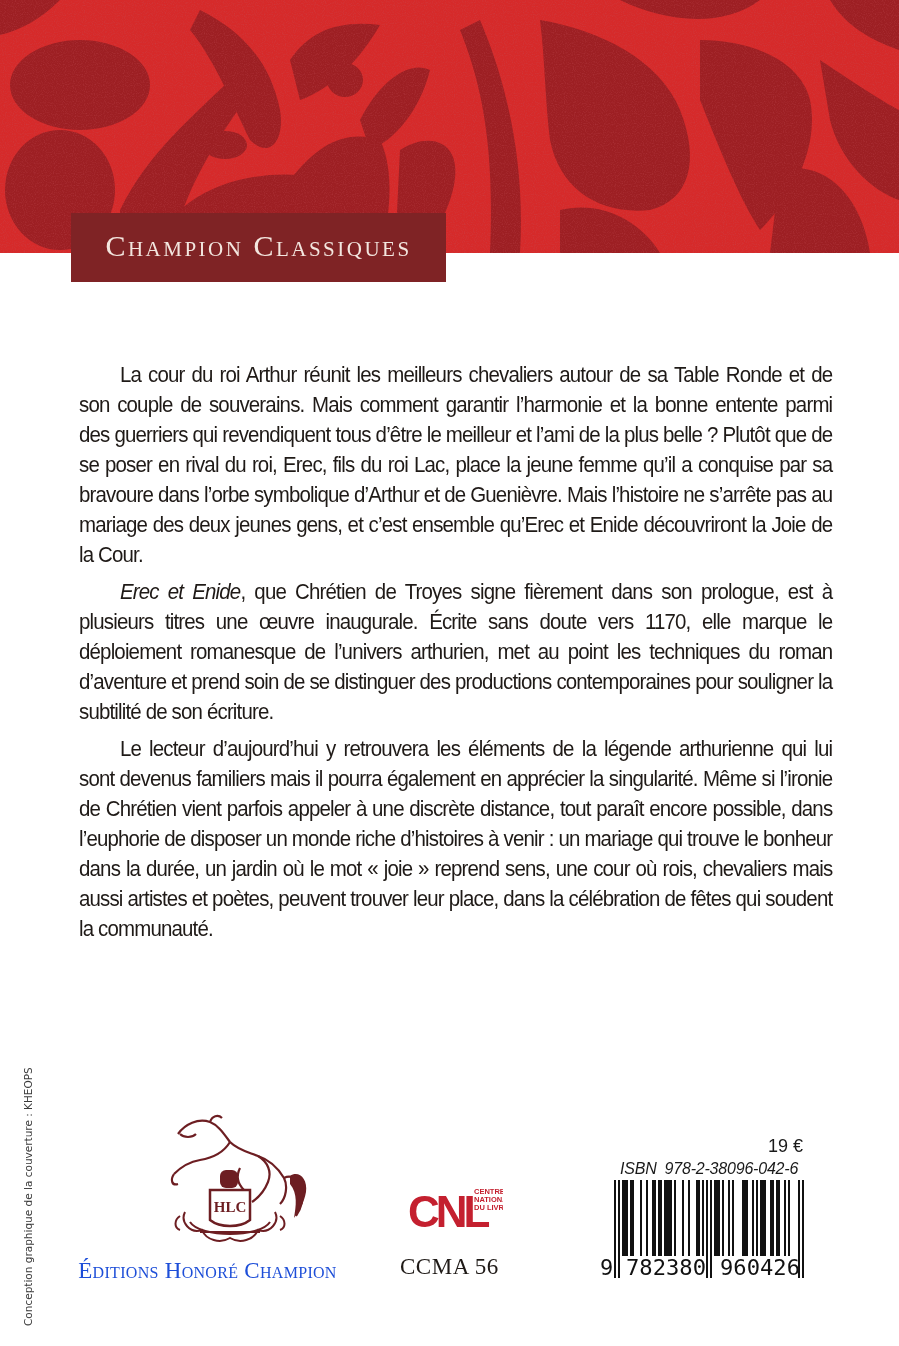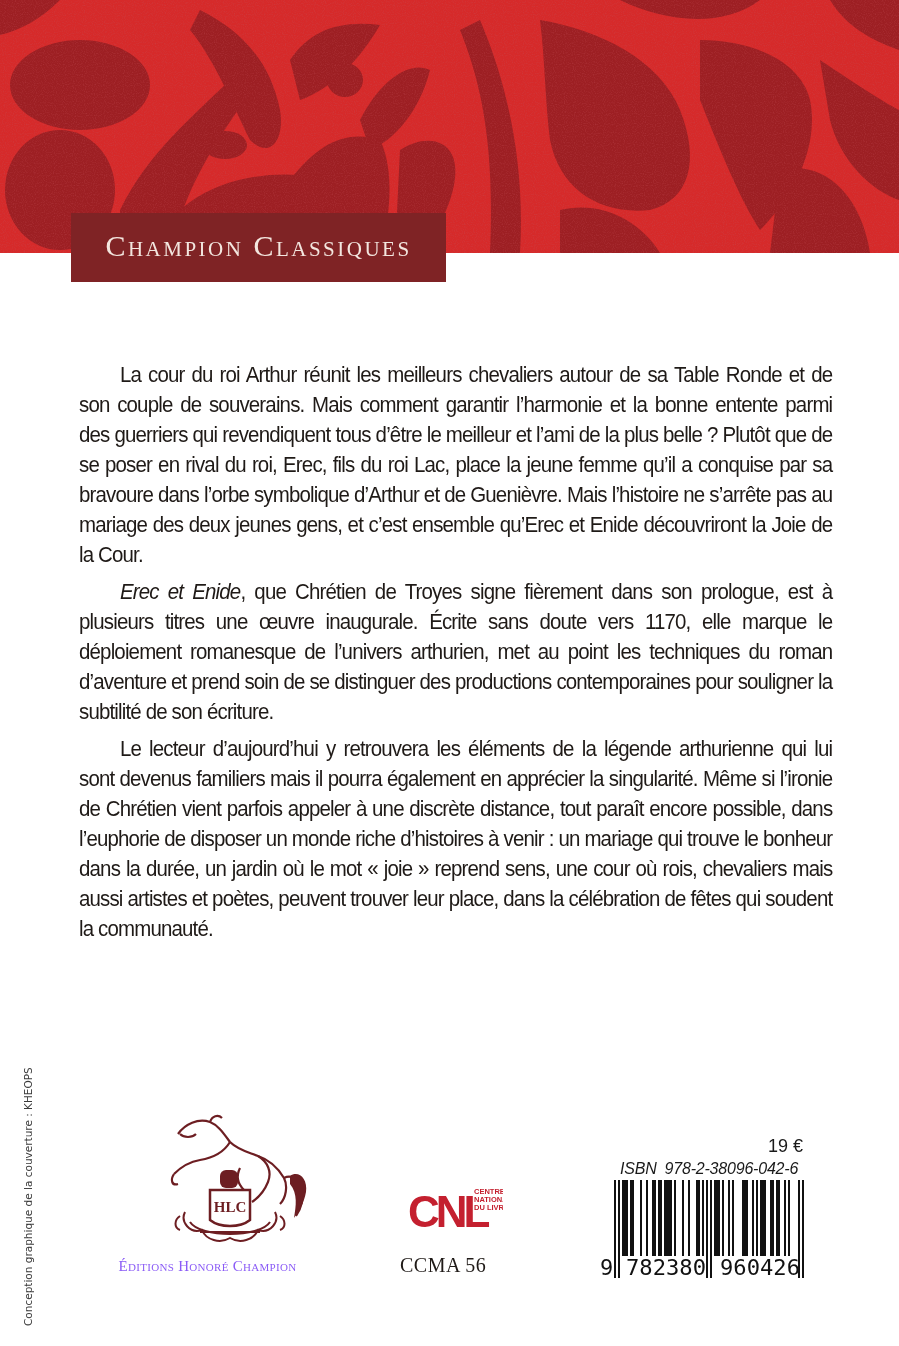--- a/index.html
+++ b/index.html
@@ -37,27 +37,27 @@
   .blurb em { font-style: italic; }
   .credit {
     position: absolute; left: 22px; top: 1326px;
     transform: rotate(-90deg); transform-origin: left top;
     font-family: "DejaVu Sans", sans-serif; font-size: 10.5px; color: #3a3a3a;
     white-space: nowrap;
   }
   .publisher-logo { position: absolute; left: 140px; top: 1112px; width: 200px; height: 140px; }
   .publisher-name {
     position: absolute; left: 70px; top: 1258px; width: 275px; text-align: center;
-    font-family: "Liberation Serif", "DejaVu Serif", serif; font-size: 15px;
-    color: #8b5cf6; letter-spacing: 0.3px; white-space: nowrap;
+    font-family: "Liberation Serif", "DejaVu Serif", serif; font-size: 23px;
+    color: #1d4ed8; letter-spacing: 0.3px; white-space: nowrap;
   }
   .cnl-logo { position: absolute; left: 408px; top: 1183px; width: 95px; height: 52px; }
   .collection-code {
     position: absolute; left: 400px; top: 1254px; width: 120px; text-align: left;
-    font-family: "Liberation Serif", "DejaVu Serif", serif; font-size: 20px; color: #1f1a17;
+    font-family: "Liberation Serif", "DejaVu Serif", serif; font-size: 23px; color: #1f1a17;
     letter-spacing: 0.5px;
   }
   .price {
     position: absolute; right: 96px; top: 1136px;
     font-family: "Liberation Sans", sans-serif; font-size: 18px; color: #1a1a1a;
   }
   .isbn {
     position: absolute; left: 620px; top: 1160px; width: 190px;
     font-family: "Liberation Sans", sans-serif; font-size: 16px; color: #1a1a1a;
     letter-spacing: -0.2px; white-space: nowrap; font-style: italic;

